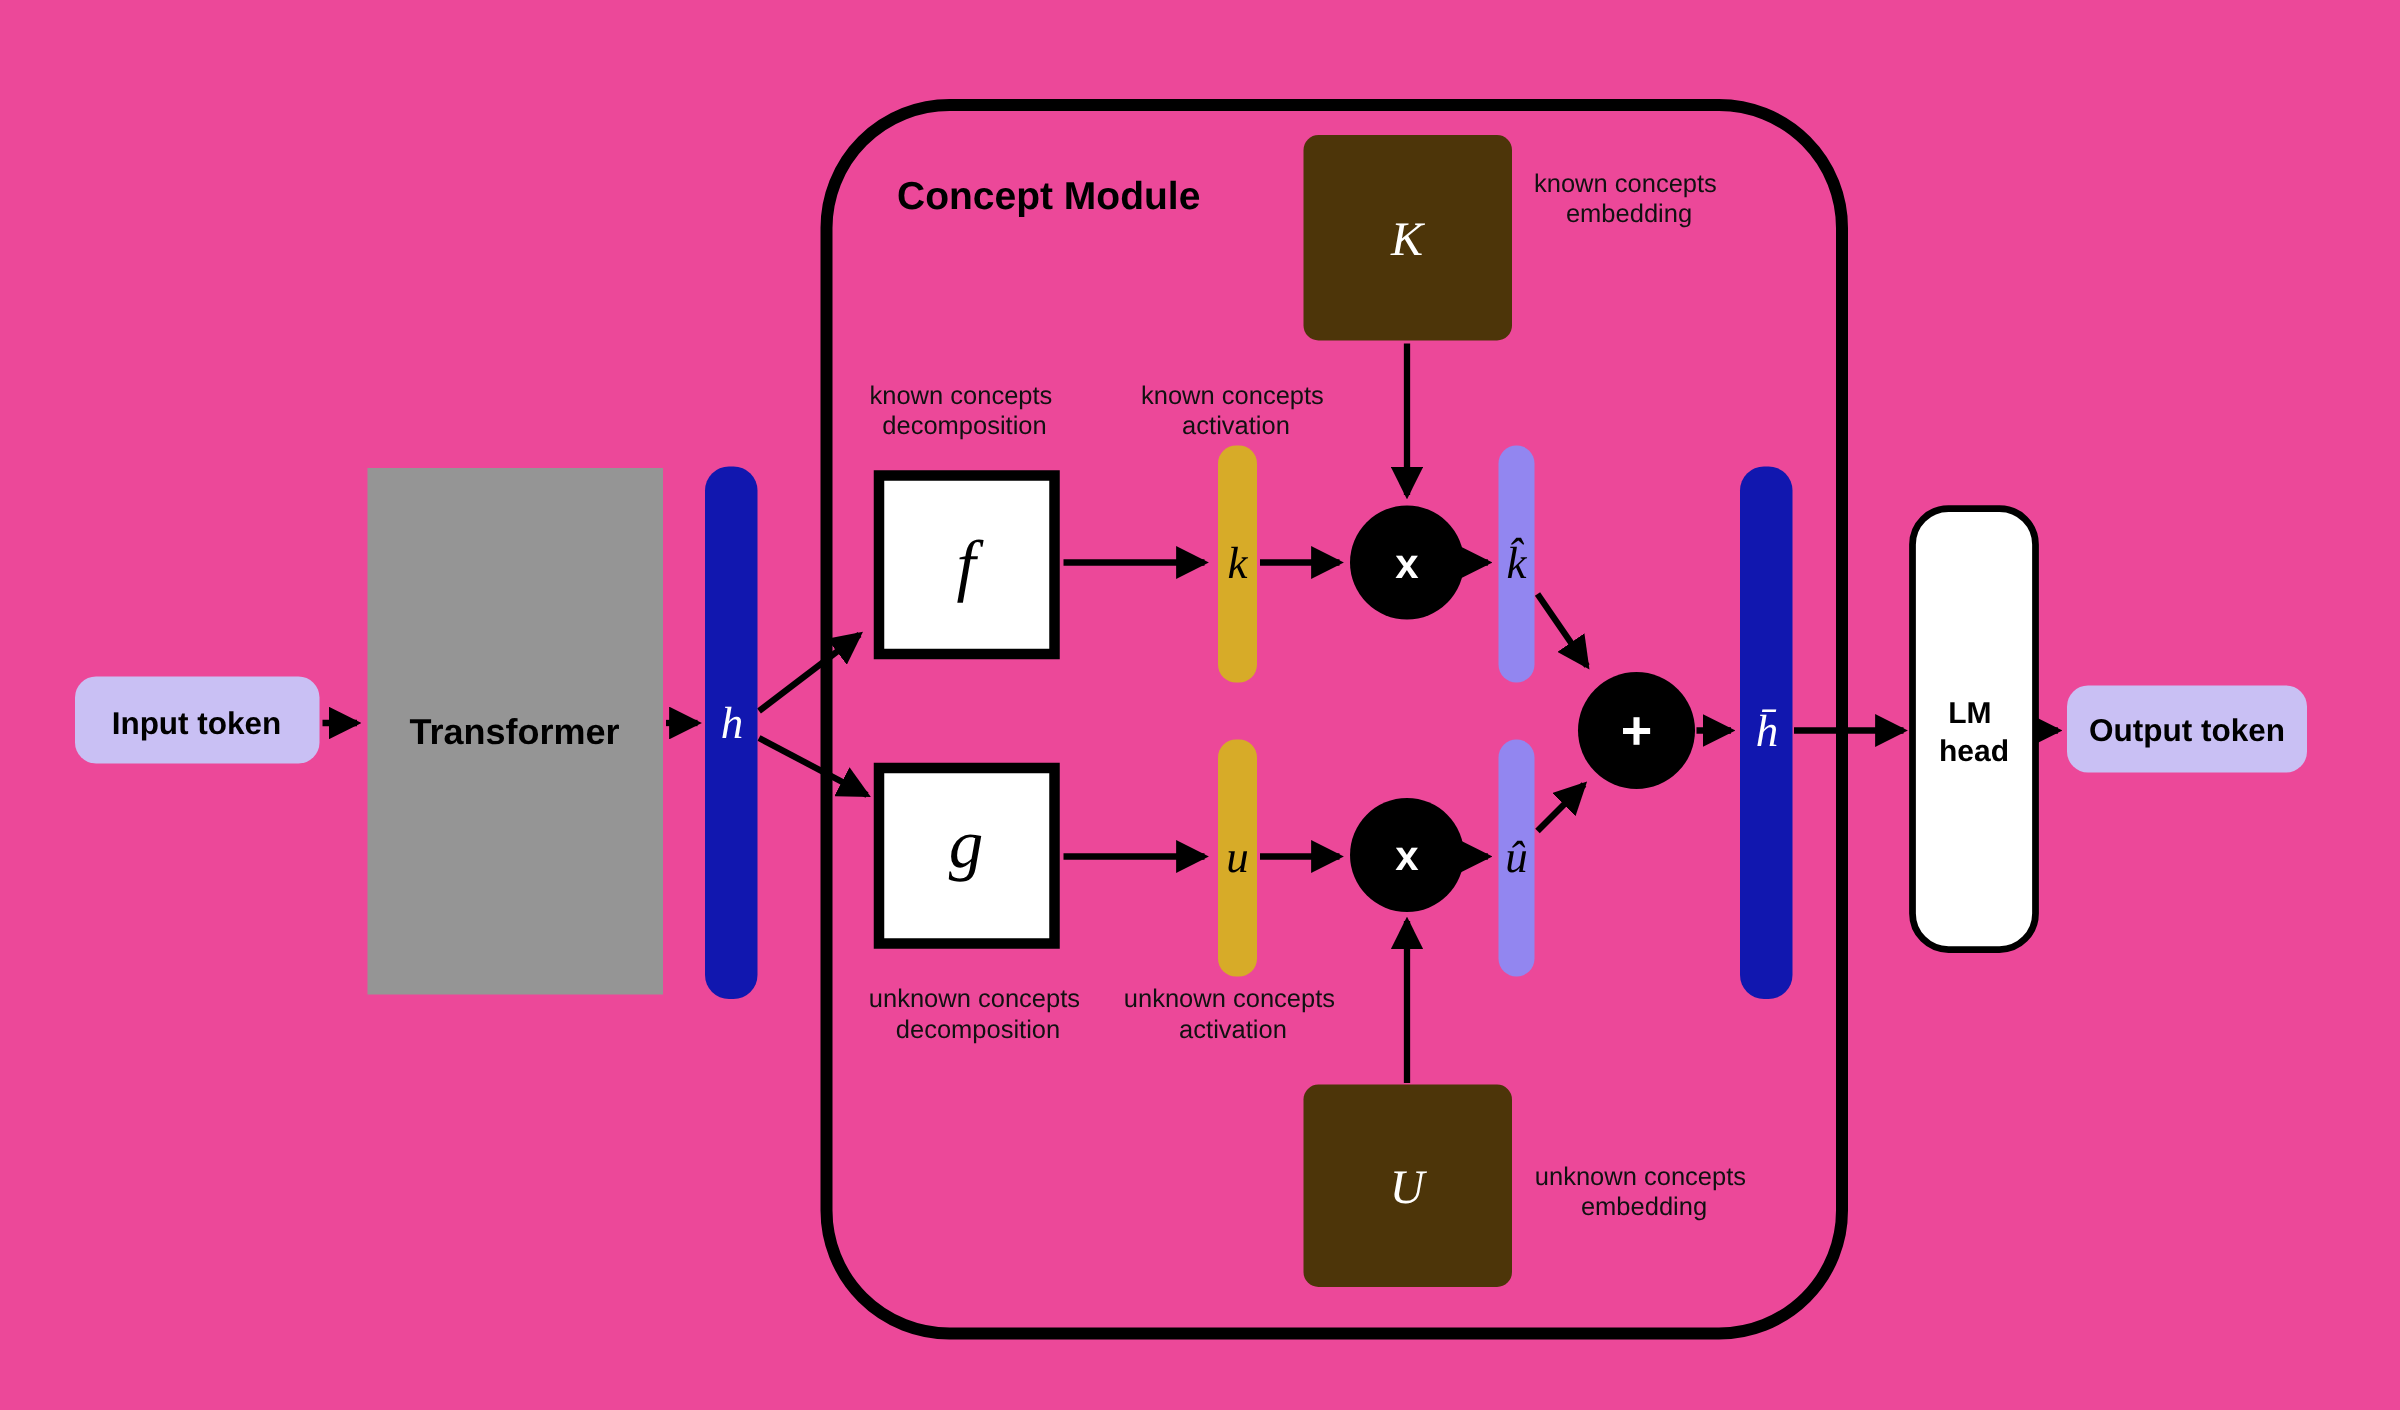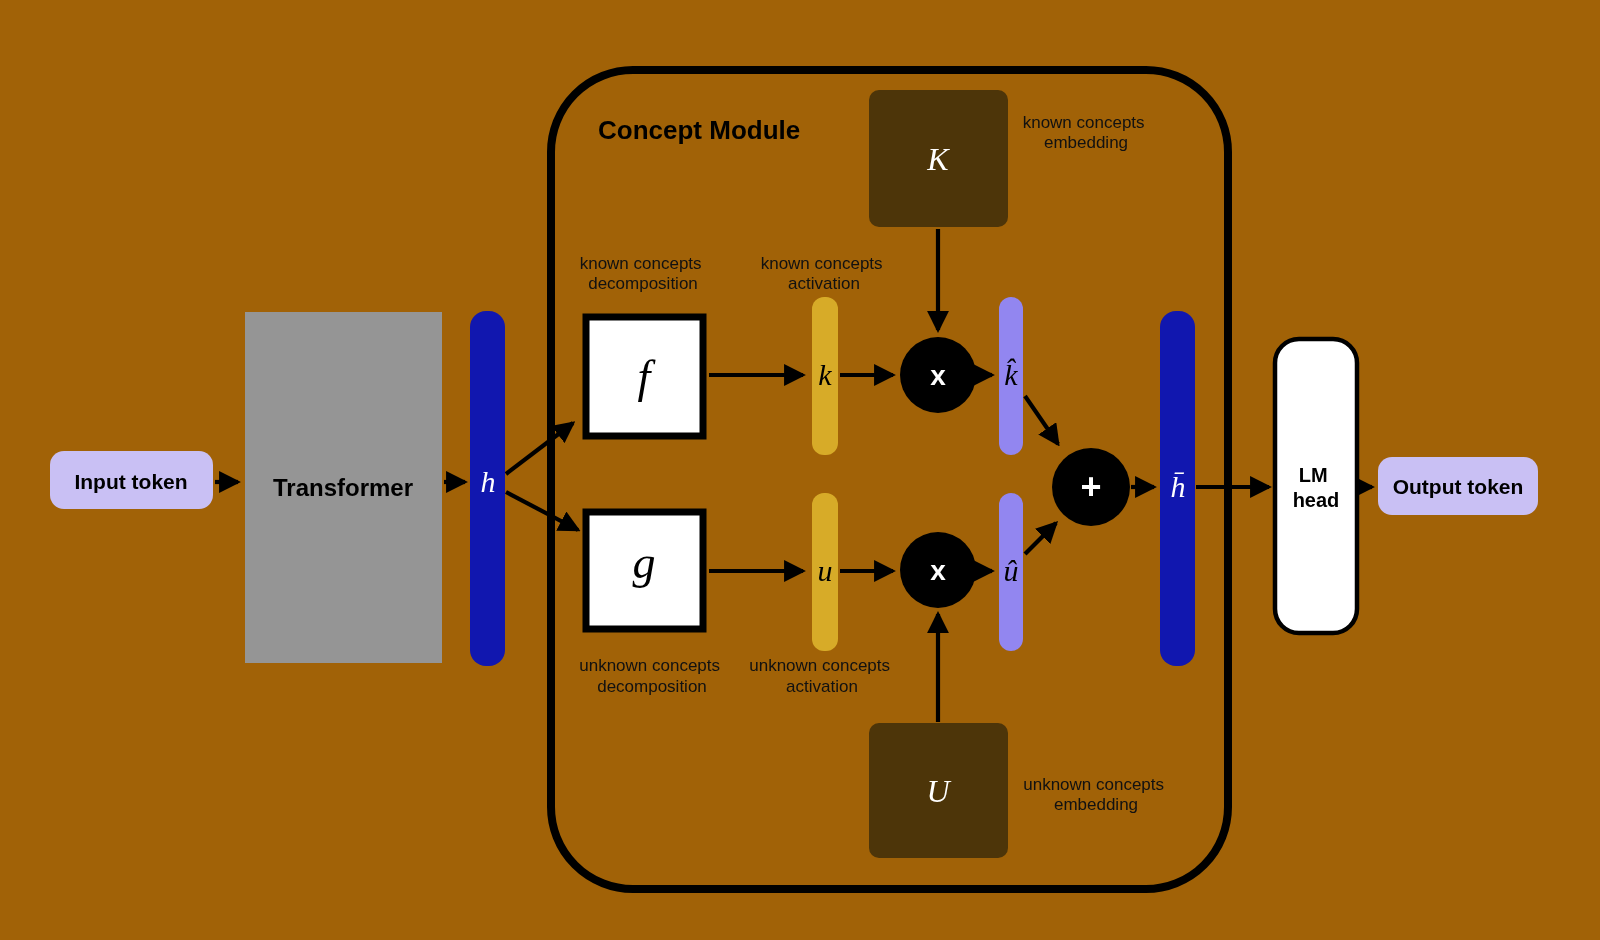--- a/index.html
+++ b/index.html
@@ -1,20 +1,20 @@
 <!DOCTYPE html>
 <html><head>
 <meta charset="utf-8">
 <style>
   html, body { margin: 0; padding: 0; background: #ffffff; }
   .canvas {
     position: relative;
     width: 1600px;
     height: 940px;
-    background: #a16207;
+    background: #ec4899;
     overflow: hidden;
     font-family: "Liberation Sans", "DejaVu Sans", sans-serif;
   }
   svg { display: block; }
   .arrow { stroke: #000000; stroke-width: 4.2; fill: none; marker-end: url(#ah); }
   .lbl {
     font-family: "Liberation Sans", "DejaVu Sans", sans-serif;
     font-size: 17px; fill: #111111; text-anchor: middle;
   }
   .bold {

